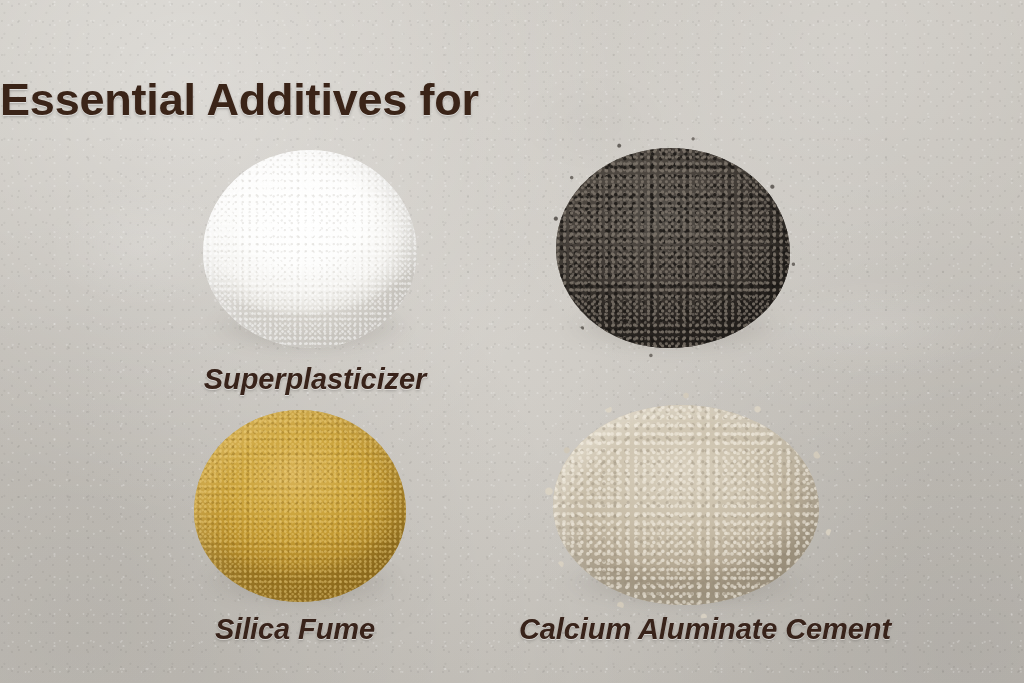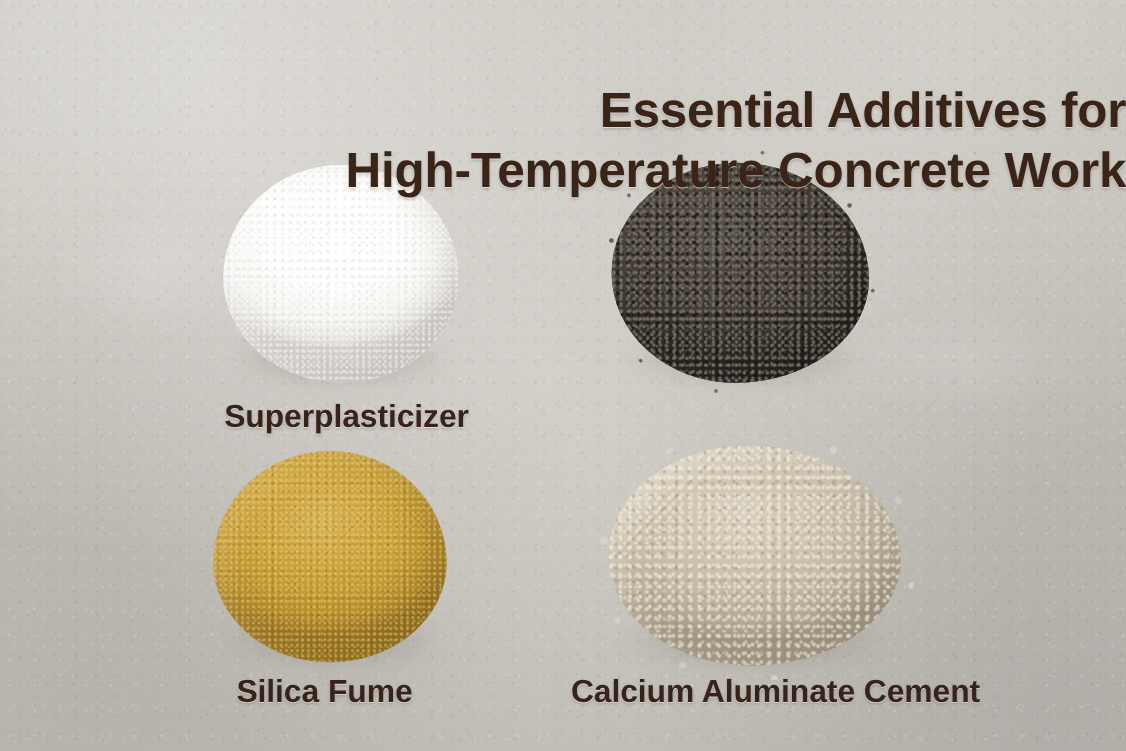--- a/index.html
+++ b/index.html
@@ -53,21 +53,21 @@
       radial-gradient(ellipse 120px 80px at 58% 18%, rgba(0,0,0,.05), rgba(0,0,0,0) 70%),
       radial-gradient(ellipse 180px 70px at 86% 48%, rgba(255,255,255,.28), rgba(255,255,255,0) 72%),
       radial-gradient(ellipse 150px 100px at 34% 86%, rgba(0,0,0,.05), rgba(0,0,0,0) 70%);
   }
 
   
   .title {
     position: absolute;
     left: 0; right: 0;
     top: 18px;
-    text-align: right;
+    text-align: left;
     font-family: "Liberation Sans", sans-serif;
     font-weight: bold;
     font-size: 45px;
     line-height: 1.22;
     letter-spacing: -0.2px;
     color: #3a2418;
     text-shadow:
       0 1px 0 rgba(255,255,255,.55),
       0 2px 3px rgba(0,0,0,.22);
     white-space: pre-line;
@@ -82,20 +82,21 @@
     font-family: "Liberation Sans", sans-serif;
     font-weight: bold;
     font-size: 29px;
     letter-spacing: -0.1px;
     color: #38231a;
     text-shadow:
       0 1px 0 rgba(255,255,255,.55),
       0 2px 3px rgba(0,0,0,.20);
     z-index: 6;
     white-space: nowrap;
+    font-style: italic;
   }
   #label-superplasticizer { left: 120px; width: 390px; top: 363px; }
   #label-flyash          { left: 560px; width: 270px; top: 363px; }
   #label-silicafume      { left: 175px; width: 240px; top: 613px; }
   #label-cac             { left: 455px; width: 500px; top: 613px; }
 
   
   .pile { position: absolute; }
   .pile .shadow {
     position: absolute;
@@ -247,21 +248,20 @@
 </head>
 <body>
 
 <div class="poster">
 
   <div class="mottle"></div>
   <div class="grain"></div>
 
   <div class="title">
     <span>Essential Additives for</span>
-    <span class="l2">High-Temperature Concrete Work</span>
   </div>
 
   <div class="pile" id="pile-superplasticizer">
     <div class="shadow"></div>
     <div class="body"></div>
     <div class="tex"></div>
   </div>
 
   <div class="pile" id="pile-flyash">
     <div class="shadow"></div>

